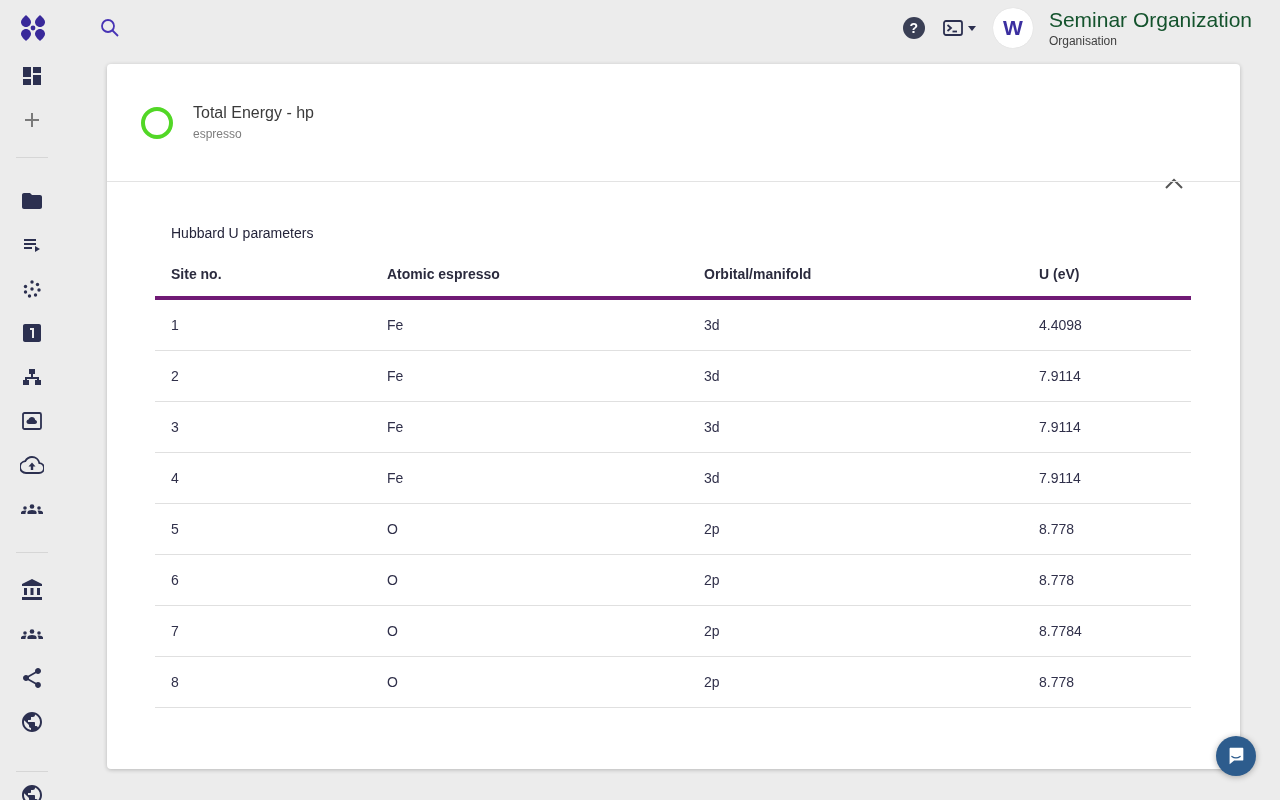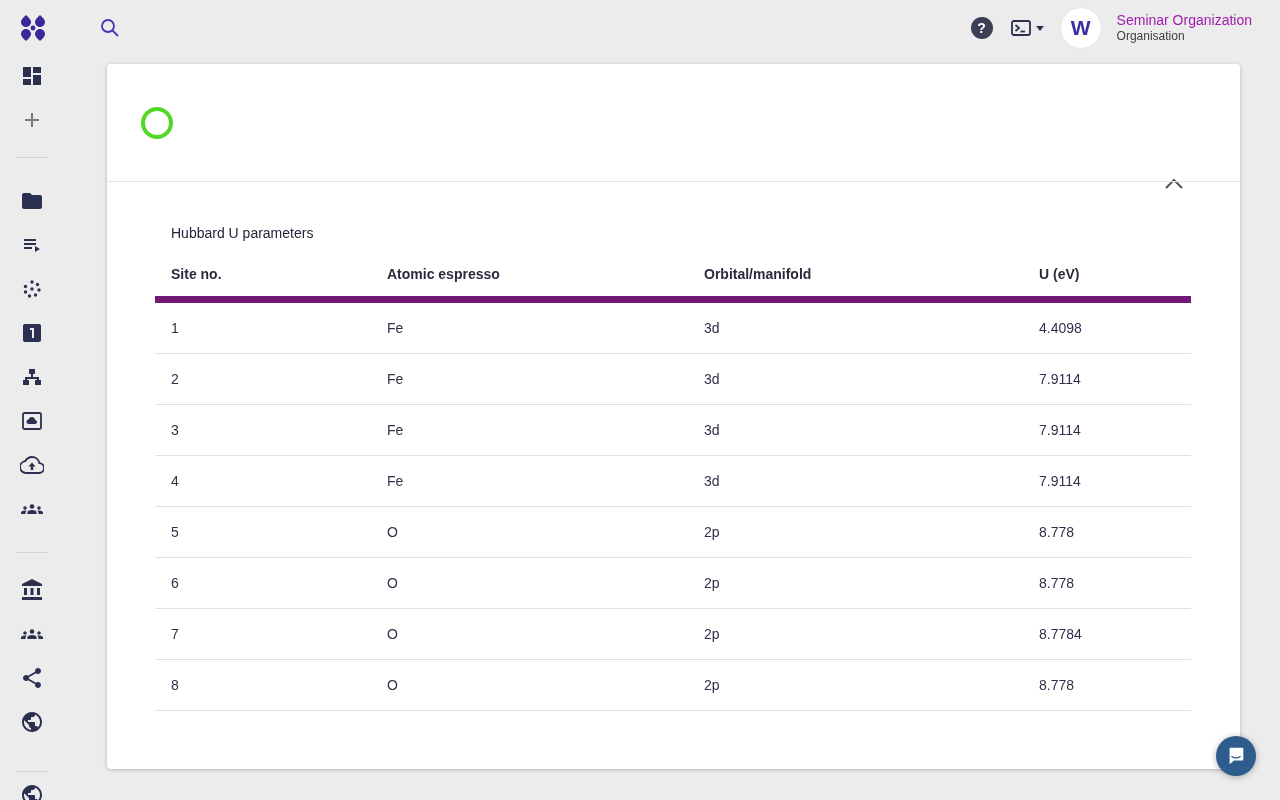--- a/index.html
+++ b/index.html
@@ -22,21 +22,21 @@
     font-size:14px; font-weight:bold; cursor:pointer;
   }
   .console-btn { display:flex; align-items:center; gap:2px; cursor:pointer; }
   .avatar {
     width:40px; height:40px; border-radius:50%; background:#fff;
     display:flex; align-items:center; justify-content:center;
     font-size:21px; font-weight:bold; color:#3b2fa0; cursor:pointer;
     box-shadow:0 0 1px rgba(0,0,0,0.15);
   }
   .org-block { display:flex; flex-direction:column; line-height:1.25; cursor:pointer; }
-  .org-name { font-size:14px; color:#a21caf; }
+  .org-name { font-size:21px; color:#14532d; }
   .org-type { font-size:12px; color:#404040; }
 
   
   .sidebar { position:absolute; left:0; top:56px; width:64px; height:744px; }
   .side-icon { position:absolute; left:20px; width:24px; height:24px; cursor:pointer; }
   .side-divider { position:absolute; left:16px; width:32px; height:1px; background:#d6d6d6; }
   .icon-navy { fill:#2c3050; }
   .icon-gray { fill:#7a7a7a; }
 
   
@@ -63,21 +63,21 @@
     position:absolute; left:48px; top:188px; width:1036px;
     border-collapse:collapse; table-layout:fixed;
     font-size:14px; color:#2e2e42;
   }
   .hubbard-table col.c1 { width:216px; }
   .hubbard-table col.c2 { width:317px; }
   .hubbard-table col.c3 { width:335px; }
   .hubbard-table col.c4 { width:168px; }
   .hubbard-table th {
     text-align:left; font-weight:bold; color:#2b2b3e;
-    padding:14px 0 14px 16px; border-bottom:7px solid #701a75;
+    padding:14px 0 14px 16px; border-bottom:4px solid #701a75;
   }
   .hubbard-table td {
     padding:17px 0 17px 16px; border-bottom:1px solid #e0e0e0;
     color:#30304a;
   }
 
   
   .chat-btn {
     position:absolute; left:1216px; top:736px; width:40px; height:40px;
     border-radius:50%; background:#2d5c8d; cursor:pointer;
@@ -239,20 +239,24 @@
   <div class="side-icon" style="top:727px">
     <svg viewBox="0 0 24 24" width="24" height="24" class="icon-navy">
         <path d="M12 2C6.48 2 2 6.48 2 12s4.48 10 10 10 10-4.48 10-10S17.52 2 12 2zm-1 17.93c-3.95-.49-7-3.85-7-7.93 0-.62.08-1.21.21-1.79L9 15v1c0 1.1.9 2 2 2v1.93zm6.9-2.54c-.26-.81-1-1.39-1.9-1.39h-1v-3c0-.55-.45-1-1-1H8v-2h2c.55 0 1-.45 1-1V7h2c1.1 0 2-.9 2-2v-.41c2.93 1.19 5 4.06 5 7.41 0 2.08-.8 3.97-2.1 5.39z"></path>
       </svg>
   </div>
 </div>
 
 <div class="card">
   <div class="card-header">
     <div class="status-ring" style="left:34px; top:43px; position:absolute;"></div>
+    <div class="card-title-block" style="left:86px; top:40px; position:absolute;">
+      <div class="card-title">Total Energy - hp</div>
+      <div class="card-subtitle">espresso</div>
+    </div>
     <div class="collapse-btn">
       <svg viewBox="0 0 24 16" width="24" height="16" fill="none" stroke="#555" stroke-width="2">
         <path d="M4 12 L12 4 L20 12"></path>
       </svg>
     </div>
   </div>
   <div class="card-header-divider"></div>
 
   <div class="section-title">Hubbard U parameters</div>
 

